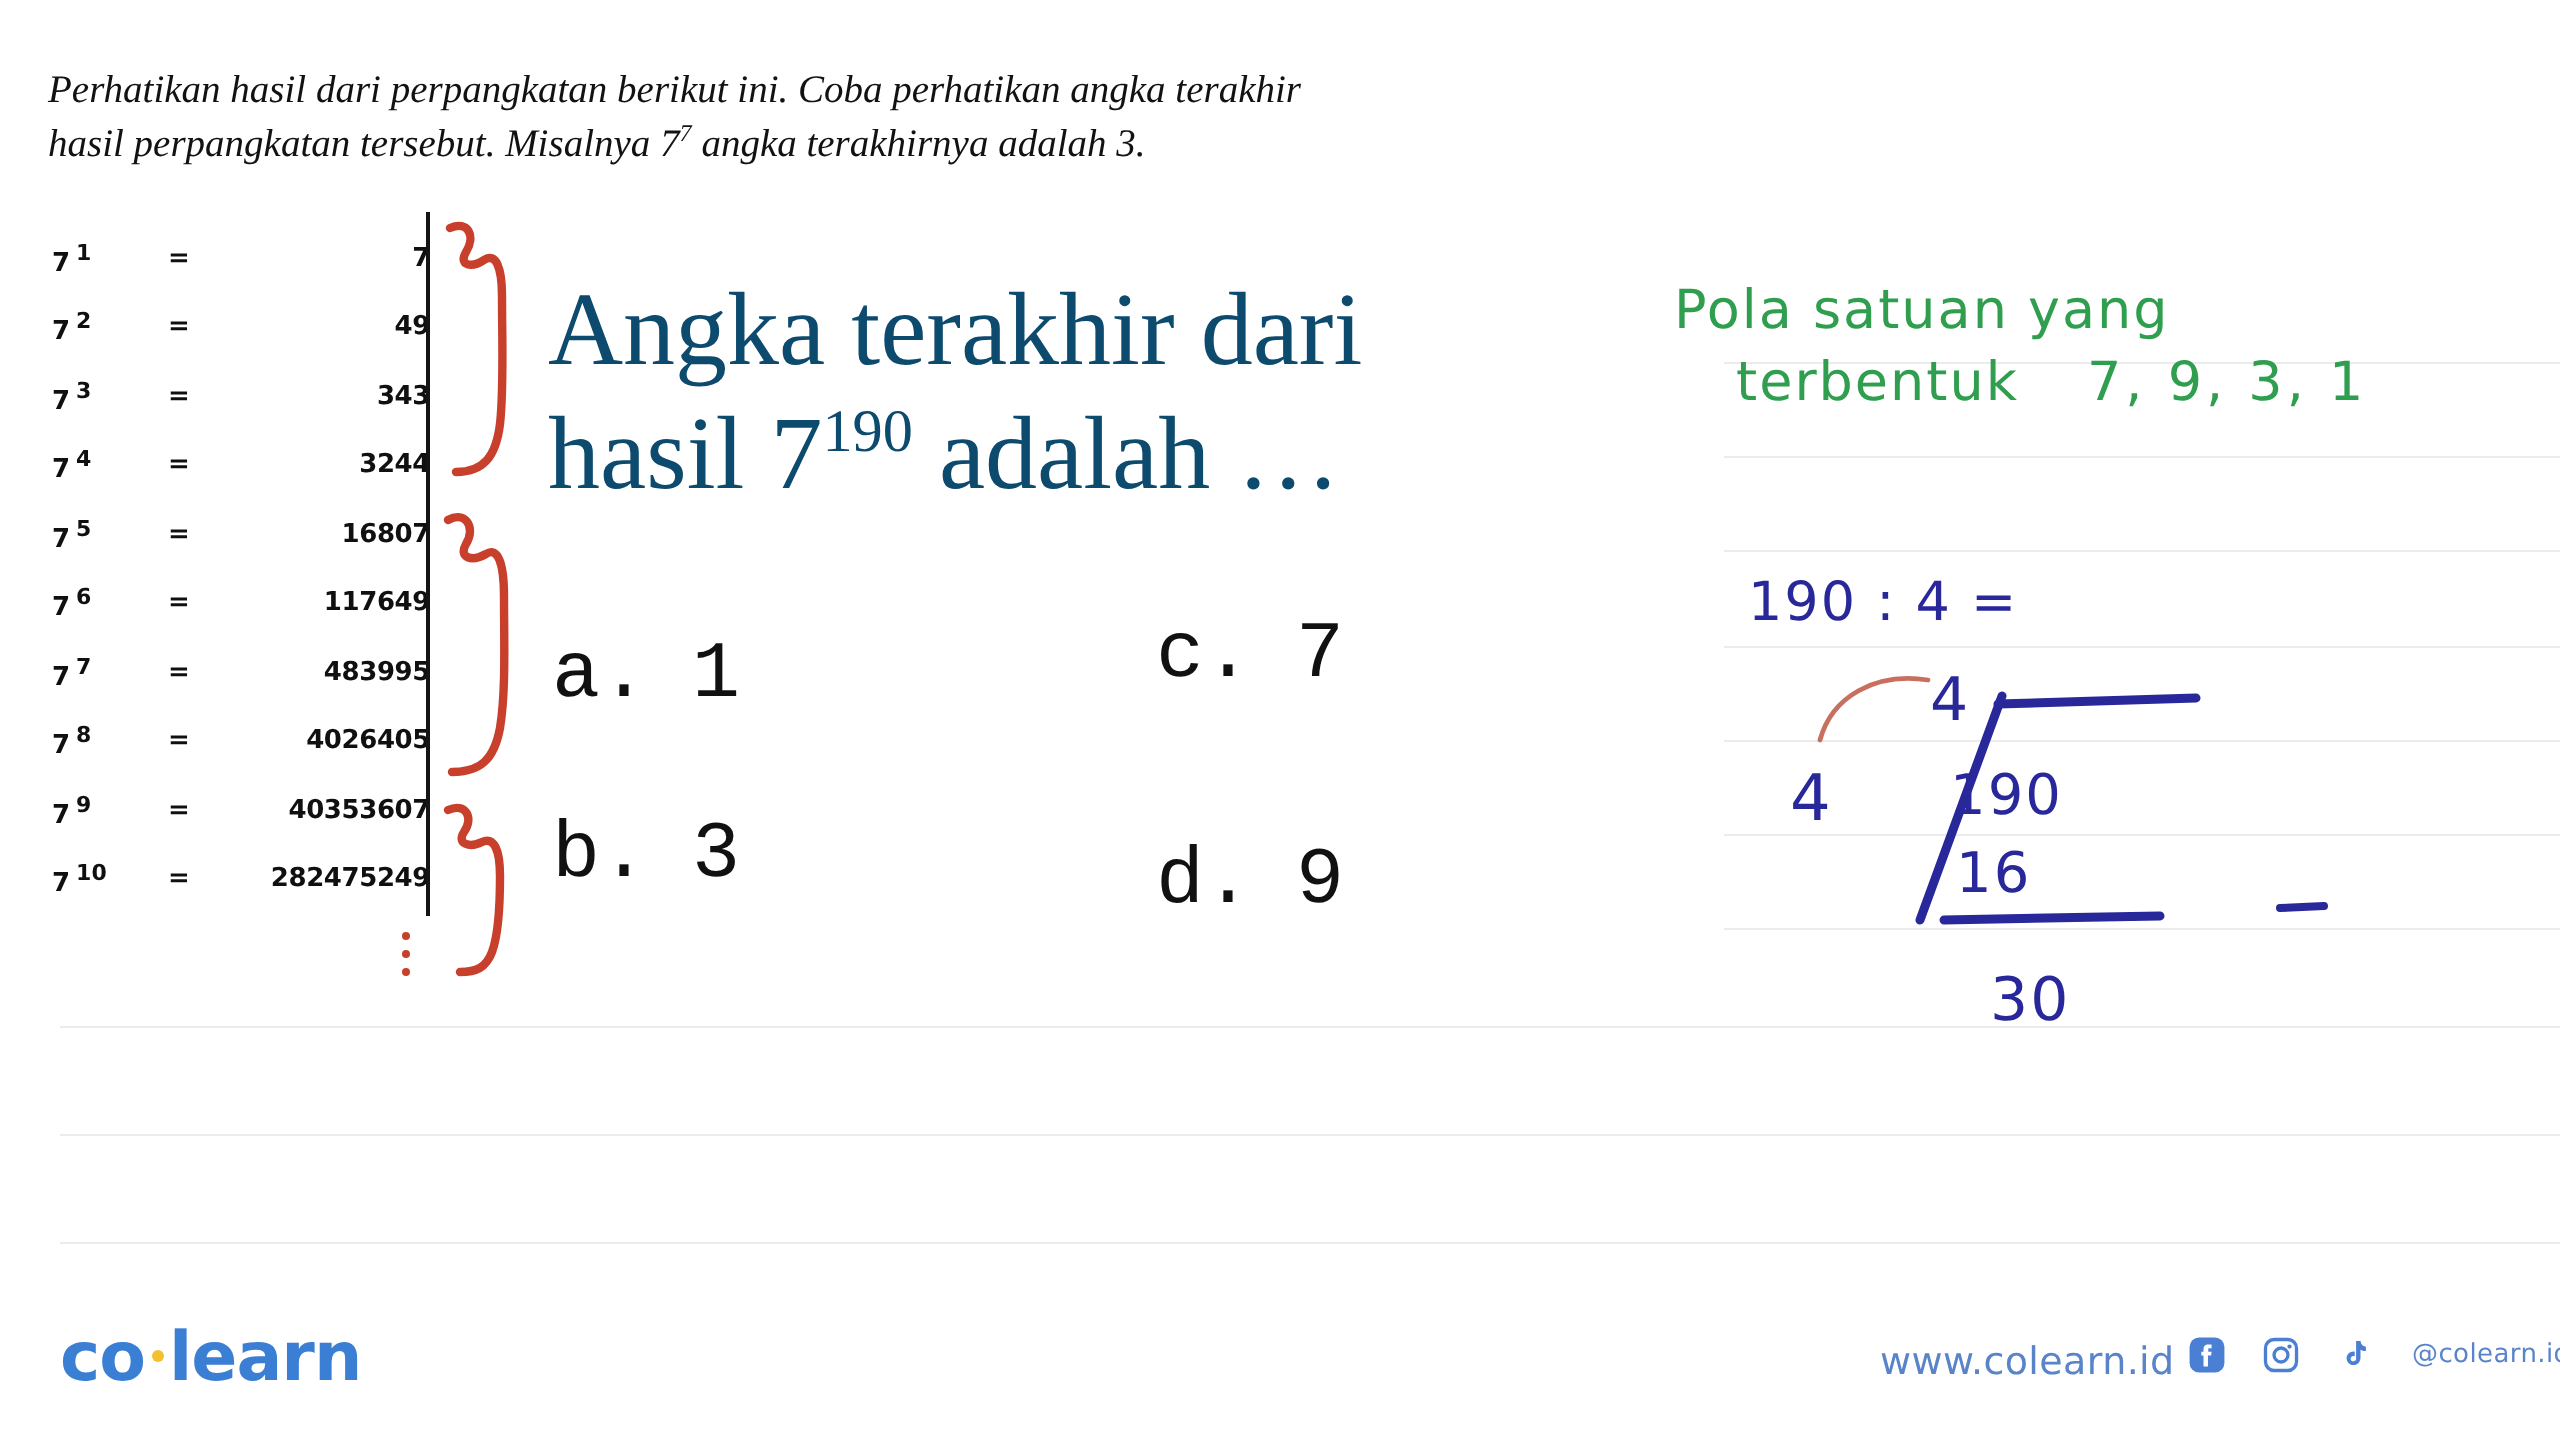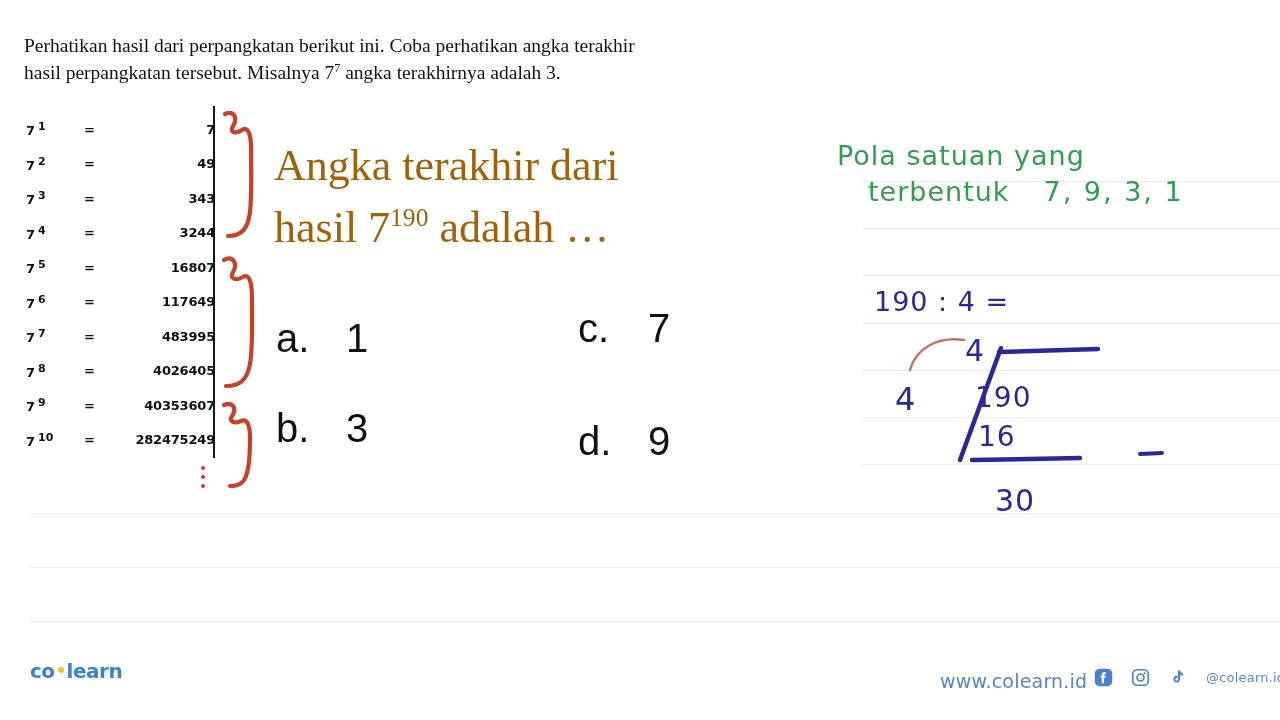--- a/index.html
+++ b/index.html
@@ -34,20 +34,21 @@
   
   #prompt {
     position: absolute;
     left: 24px;
     top: 32px;
     width: 845px;
     font-size: 19.5px;
     line-height: 27px;
     font-family: "Liberation Serif", serif;
     color: #121212;
+    font-style: italic;
   }
   #prompt sup { font-size: 0.62em; vertical-align: super; line-height: 0; }
 
   
   #powers {
     position: absolute;
     left: 22px;
     top: 112px;
     width: 196px;
     font-family: "DejaVu Sans", sans-serif;
@@ -94,30 +95,30 @@
   
   .brace { position: absolute; }
 
   
   #question {
     position: absolute;
     left: 274px;
     top: 135px;
     width: 560px;
     font-family: "Liberation Serif", serif;
-    font-size: 44px;
+    font-size: 52px;
     line-height: 62px;
-    color: #a16207;
+    color: #0c4a6e;
   }
   #question sup { font-size: 0.58em; vertical-align: super; line-height: 0; }
 
   
   .opt {
     position: absolute;
-    font-family: Liberation Sans, sans-serif;
+    font-family: Liberation Mono, monospace;
     font-size: 40px;
     color: #111111;
     white-space: nowrap;
   }
   .opt .lbl { display: inline-block; width: 70px; }
   #opt-a { left: 276px; top: 316px; }
   #opt-b { left: 276px; top: 406px; }
   #opt-c { left: 578px; top: 306px; }
   #opt-d { left: 578px; top: 396px; margin-top: 23px; }
 
@@ -170,21 +171,21 @@
     font-size: 30px;
     letter-spacing: 1px;
   }
 
   
   #logo {
     position: absolute;
     left: 30px;
     top: 659px;
     font-family: "DejaVu Sans", sans-serif;
-    font-size: 20px;
+    font-size: 34px;
     font-weight: bold;
     color: #3b7fd4;
     letter-spacing: -0.5px;
   }
   #logo .dot {
     display: inline-block;
     width: 6px; height: 6px;
     border-radius: 50%;
     background: #f4c02e;
     margin: 0 3px 6px 3px;

